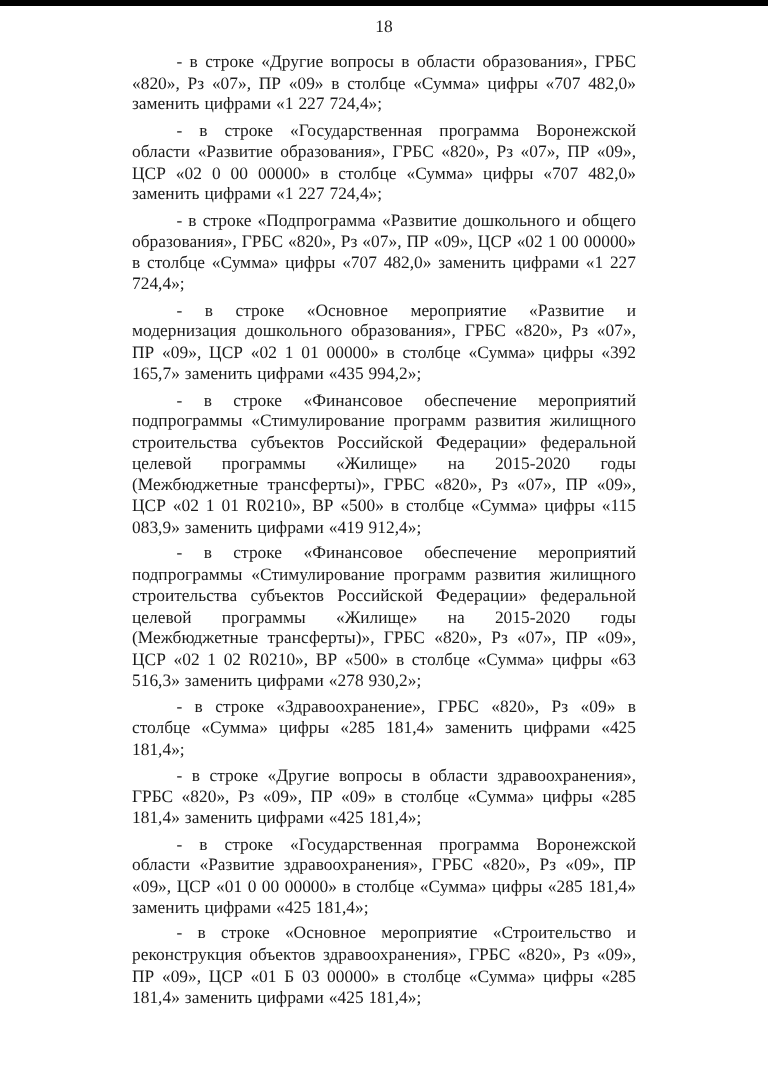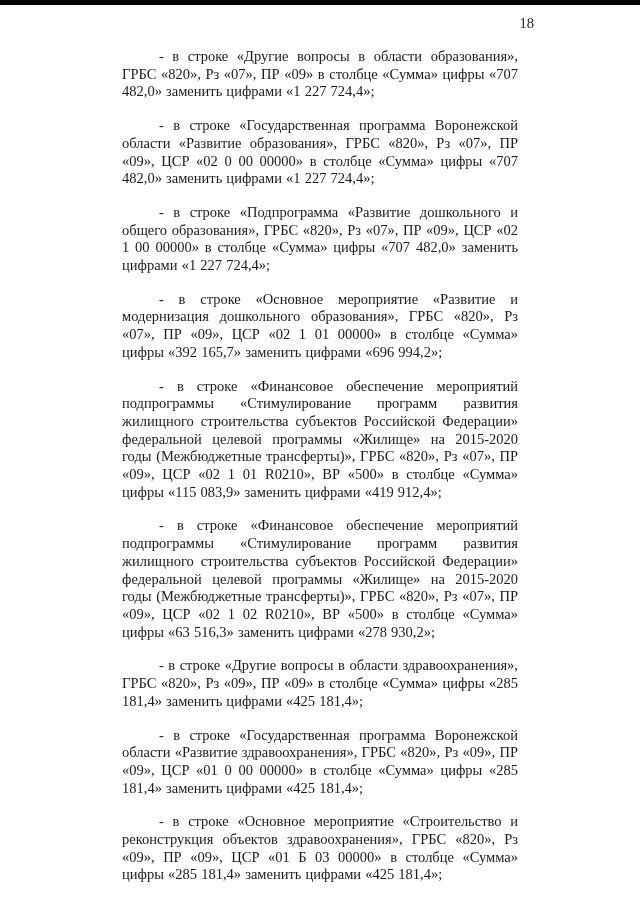--- a/index.html
+++ b/index.html
@@ -23,43 +23,44 @@
     height: 5px;
     background: #000000;
   }
   .page {
     position: absolute;
     top: 14px;
     left: 106px;
     width: 428px;
   }
   .page-number {
-    text-align: right;
+    text-align: center;
     font-size: 14.5px;
     line-height: 18px;
     margin-bottom: 12px;
   }
   .para {
-    margin: 16px;
+    margin: 4px;
     font-size: 14.5px;
     line-height: 17.7px;
     text-align: justify;
     text-indent: 37px;
     word-spacing: 0.5px;
   }
 </style>
 </head>
 <body>
 
 <div class="top-border"></div>
 
 <div class="page">
   <div class="page-number">18</div>
   <p class="para">- в строке «Другие вопросы в области образования», ГРБС «820», Рз «07», ПР «09» в столбце «Сумма» цифры «707 482,0» заменить цифрами «1 227 724,4»;</p>
   <p class="para">- в строке «Государственная программа Воронежской области «Развитие образования», ГРБС «820», Рз «07», ПР «09», ЦСР «02 0 00 00000» в столбце «Сумма» цифры «707 482,0» заменить цифрами «1 227 724,4»;</p>
   <p class="para">- в строке «Подпрограмма «Развитие дошкольного и общего образования», ГРБС «820», Рз «07», ПР «09», ЦСР «02 1 00 00000» в столбце «Сумма» цифры «707 482,0» заменить цифрами «1 227 724,4»;</p>
-  <p class="para">- в строке «Основное мероприятие «Развитие и модернизация дошкольного образования», ГРБС «820», Рз «07», ПР «09», ЦСР «02 1 01 00000» в столбце «Сумма» цифры «392 165,7» заменить цифрами «696 994,2»;</p>
+  <p class="para">- в строке «Основное мероприятие «Развитие и модернизация дошкольного образования», ГРБС «820», Рз «07», ПР «09», ЦСР «02 1 01 00000» в столбце «Сумма» цифры «392 165,7» заменить цифрами «435 994,2»;</p>
   <p class="para">- в строке «Финансовое обеспечение мероприятий подпрограммы «Стимулирование программ развития жилищного строительства субъектов Российской Федерации» федеральной целевой программы «Жилище» на 2015-2020 годы (Межбюджетные трансферты)», ГРБС «820», Рз «07», ПР «09», ЦСР «02 1 01 R0210», ВР «500» в столбце «Сумма» цифры «115 083,9» заменить цифрами «419 912,4»;</p>
   <p class="para">- в строке «Финансовое обеспечение мероприятий подпрограммы «Стимулирование программ развития жилищного строительства субъектов Российской Федерации» федеральной целевой программы «Жилище» на 2015-2020 годы (Межбюджетные трансферты)», ГРБС «820», Рз «07», ПР «09», ЦСР «02 1 02 R0210», ВР «500» в столбце «Сумма» цифры «63 516,3» заменить цифрами «278 930,2»;</p>
+  <p class="para">- в строке «Здравоохранение», ГРБС «820», Рз «09» в столбце «Сумма» цифры «285 181,4» заменить цифрами «425 181,4»;</p>
   <p class="para">- в строке «Другие вопросы в области здравоохранения», ГРБС «820», Рз «09», ПР «09» в столбце «Сумма» цифры «285 181,4» заменить цифрами «425 181,4»;</p>
   <p class="para">- в строке «Государственная программа Воронежской области «Развитие здравоохранения», ГРБС «820», Рз «09», ПР «09», ЦСР «01 0 00 00000» в столбце «Сумма» цифры «285 181,4» заменить цифрами «425 181,4»;</p>
   <p class="para">- в строке «Основное мероприятие «Строительство и реконструкция объектов здравоохранения», ГРБС «820», Рз «09», ПР «09», ЦСР «01 Б 03 00000» в столбце «Сумма» цифры «285 181,4» заменить цифрами «425 181,4»;</p>
 </div>
 
 </body></html>

